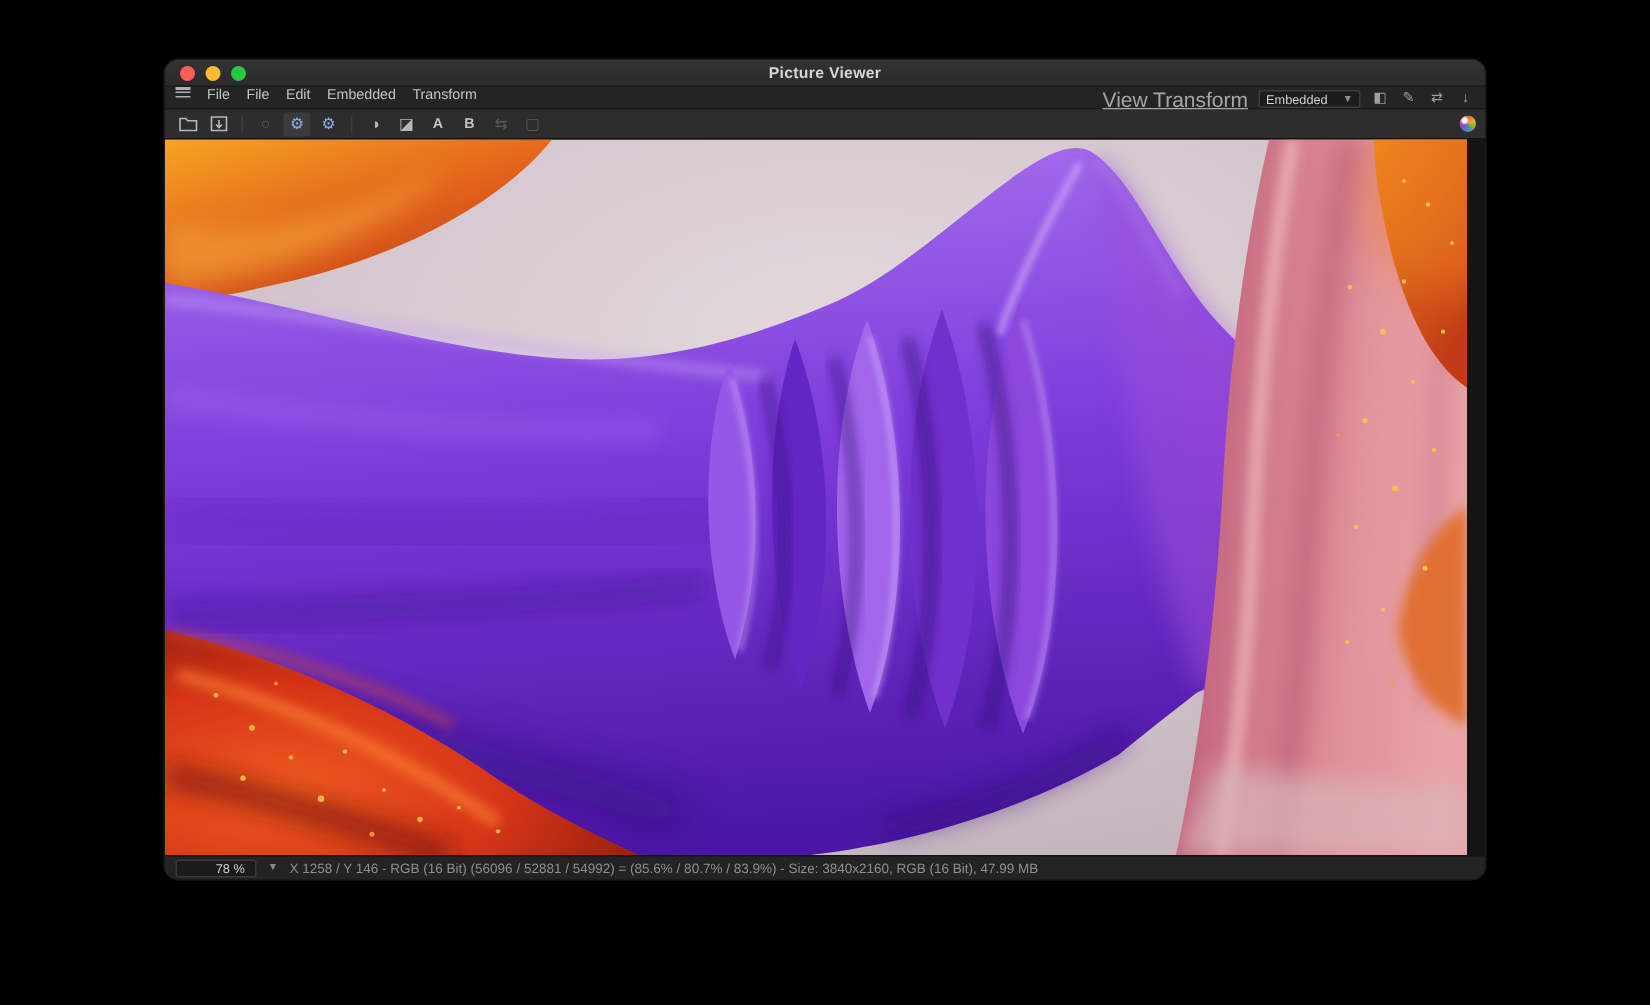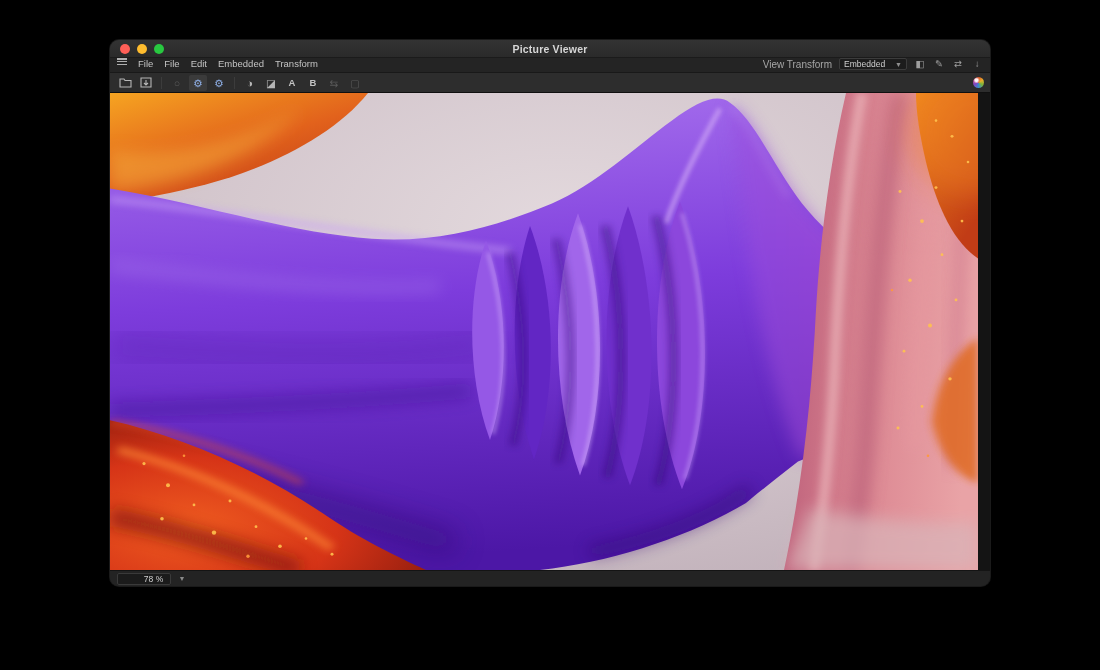--- a/index.html
+++ b/index.html
@@ -21,21 +21,21 @@
   .win-title { font-size:10.5px; font-weight:bold; color:#d6d6d6; letter-spacing:0.2px; }
 
   
   .menubar { flex:0 0 auto; height:15px; background:#242424; border-bottom:1px solid #191919;
              display:flex; align-items:flex-start; padding:0 7px; gap:11px;
              font-size:9.5px; color:#c4c4c4; }
   .hamburger { width:10px; height:7px; display:flex; flex-direction:column; justify-content:space-between; }
   .hamburger i { display:block; height:1.5px; background:#b0b0b0; }
   .menu-item { cursor:default; }
   .menubar-right { margin-left:auto; display:flex; align-items:center; gap:7px; }
-  .vt-label { color:#a6a6a6; font-size:10px; }
+  .vt-label { color:#a6a6a6; font-size:14px;text-decoration:underline; }
   .vt-select { background:#1c1c1c; border:1px solid #3c3c3c; border-radius:2px;
                height:12px; width:68px; display:flex; align-items:center;
                justify-content:space-between; padding:0 4px; font-size:8.5px; color:#d0d0d0; }
   .chev { color:#8f8f8f; font-size:7px; line-height:1; }
   .mb-icon { color:#9e9e9e; font-size:9.5px; width:12px; text-align:center; line-height:12px; }
 
   
   .toolbar { flex:0 0 auto; height:20px; background:#2d2d2d; border-bottom:1px solid #101010;
              display:flex; align-items:center; padding:0 6px; gap:3px; }
   .tb-btn { width:18px; height:16px; border-radius:2px; display:flex; align-items:center;
@@ -288,15 +288,16 @@
         </g>
       </svg>
     </div>
   </div>
 
   <div class="statusbar">
     <div class="zoom-box">
       <span>78 %</span>
     </div>
     <span class="zoom-chev">▼</span>
+    <span class="status-info">X 1258 / Y 146 - RGB (16 Bit) (56096 / 52881 / 54992) = (85.6% / 80.7% / 83.9%) - Size: 3840x2160, RGB (16 Bit), 47.99 MB</span>
   </div>
 
 </div>
 
 </body></html>

